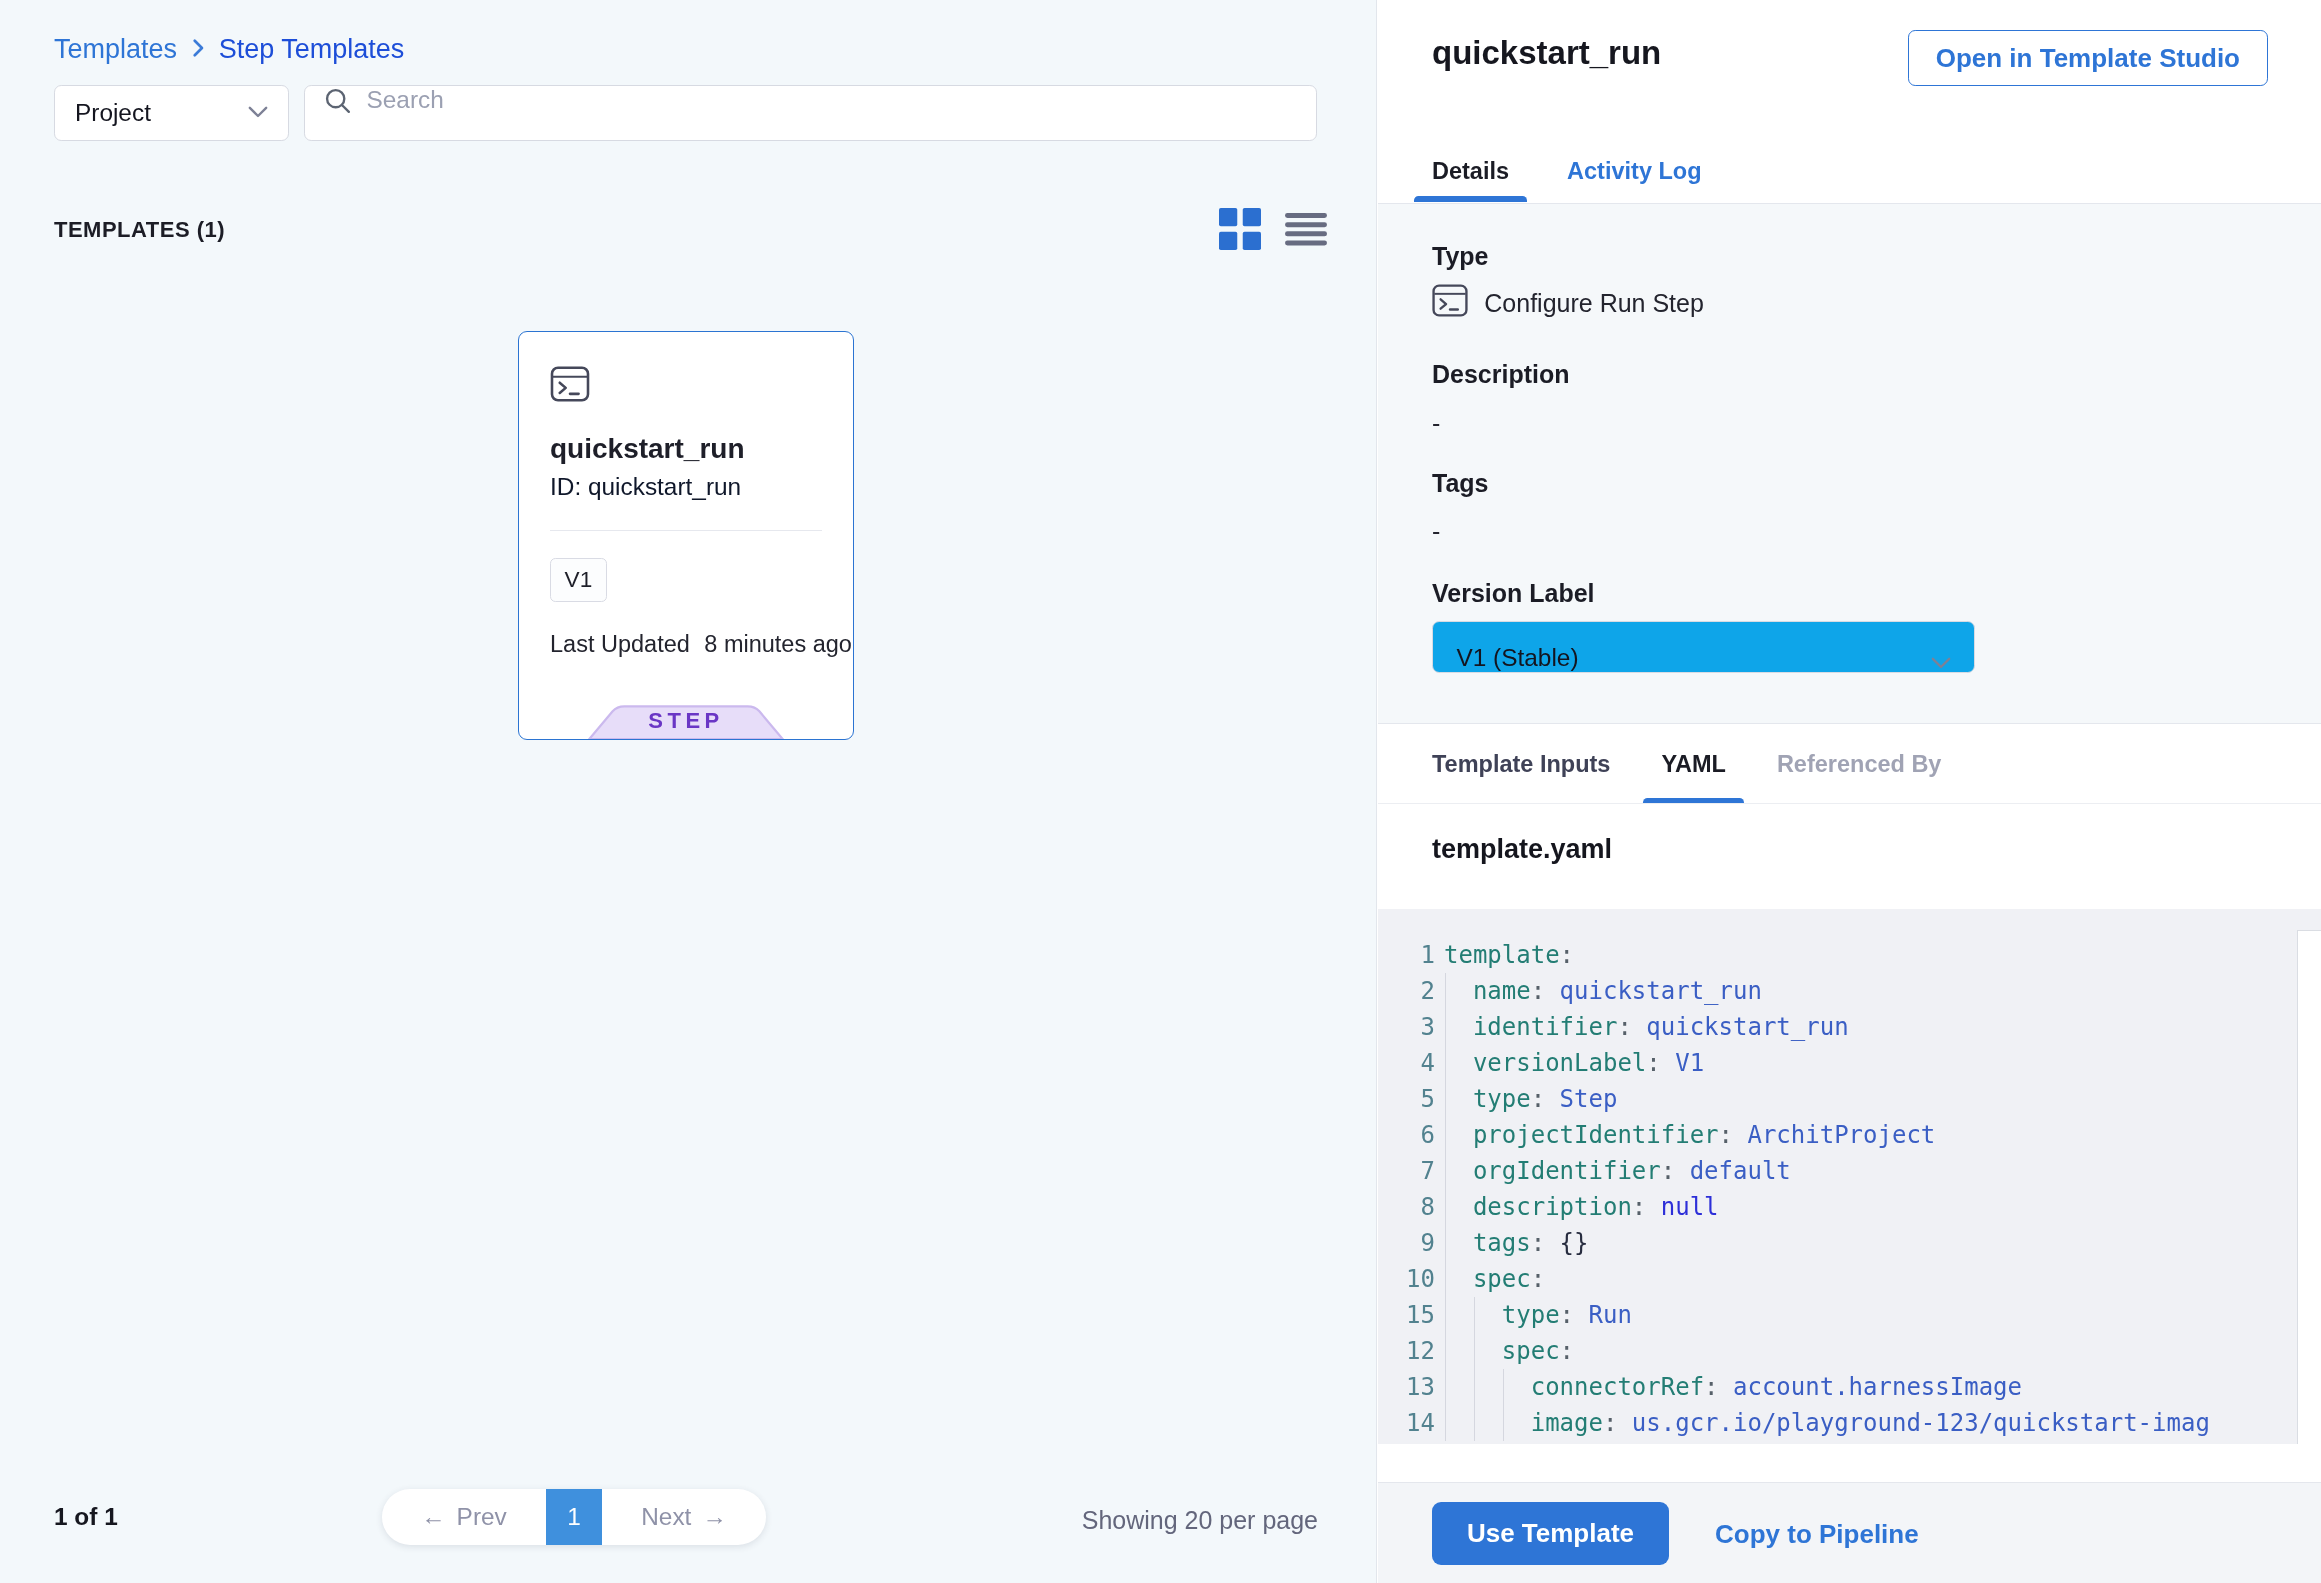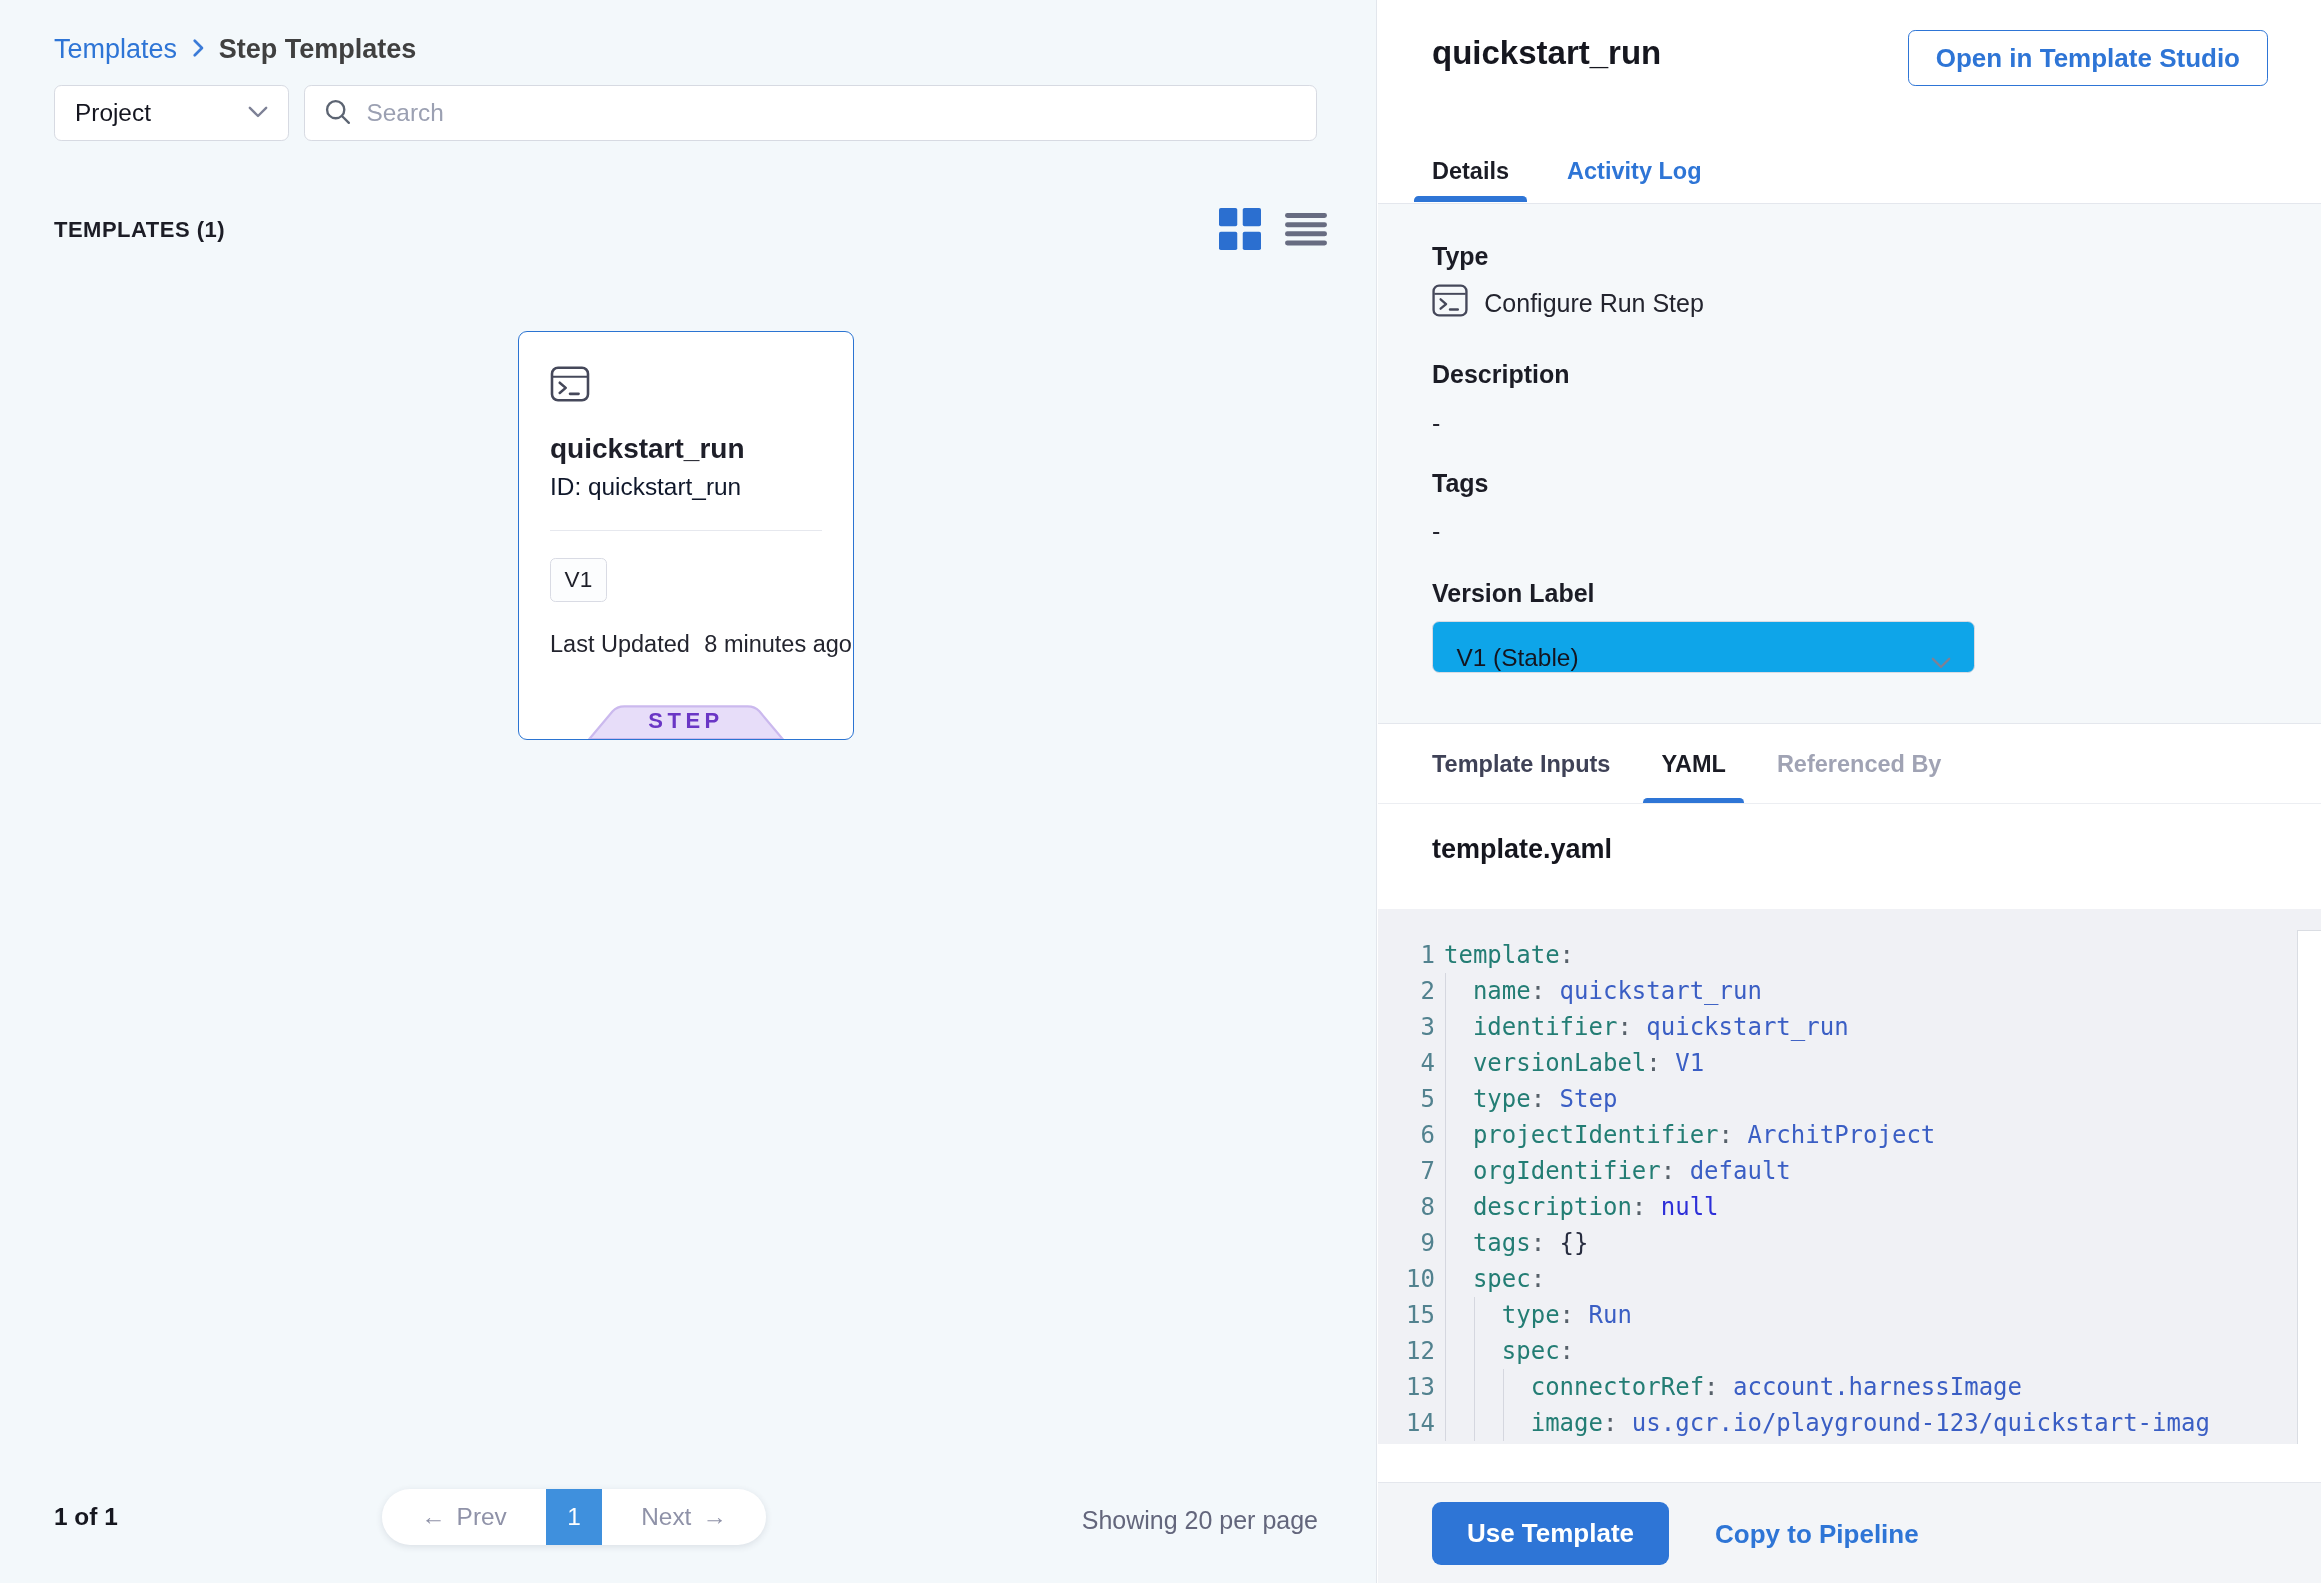--- a/index.html
+++ b/index.html
@@ -6,30 +6,30 @@
   html, body { width: 2321px; height: 1583px; overflow: hidden; }
   body { font-family: "Liberation Sans", sans-serif; background: #ffffff; }
   .page { position: relative; width: 2321px; height: 1583px; }
 
   
   .left-panel { position: absolute; left: 0; top: 0; width: 1377px; height: 1583px;
     background: #f3f8fb; border-right: 0.9px solid #e2e6ec; }
 
   .breadcrumb { position: absolute; left: 54px; top: 34px; display: flex; align-items: center; gap: 14.5px; font-size: 27px; }
   .crumb-link { color: #2e75d6; text-decoration: none; cursor: pointer; }
-  .crumb-current { color: #404040; font-weight: bold; }
+  .crumb-current { color: #1d4ed8; }
 
   .scope-select { position: absolute; left: 54px; top: 85px; width: 235px; height: 56px;
     background: #fff; border: 0.9px solid #d7dae2; border-radius: 7.2px;
     display: flex; align-items: center; justify-content: space-between; padding: 0 20px; cursor: pointer; }
   .scope-select .scope-value { font-size: 24.4px; color: #14151f; }
 
   .search-box { position: absolute; left: 304px; top: 85px; width: 1013px; height: 56px;
     background: #fff; border: 0.9px solid #d7dae2; border-radius: 7.2px;
-    display: flex; align-items: center; padding: 0 18px; }
+    display: flex; align-items: flex-start; padding: 0 18px; }
   .search-box input { border: none; outline: none; flex: 1; font-size: 24.4px; margin-left: 14.5px;
     font-family: "Liberation Sans", sans-serif; color: #14151f; background: transparent; }
   .search-box input::placeholder { color: #9ba0b2; }
 
   .list-header-label { position: absolute; left: 54px; top: 217px; font-size: 22px; font-weight: 700;
     color: #1c1d26; letter-spacing: 0.5px; }
   .view-toggles { position: absolute; left: 1219px; top: 208px; display: flex; gap: 23.5px; align-items: center; }
   .view-toggle { cursor: pointer; display: flex; align-items: center; }
 
   .template-card { position: absolute; left: 518px; top: 331px; width: 336px; height: 409px;

